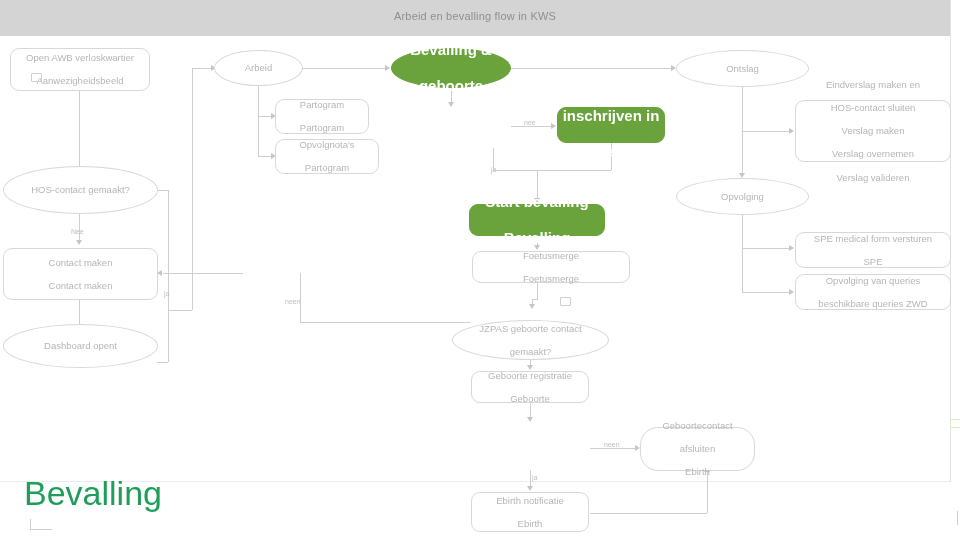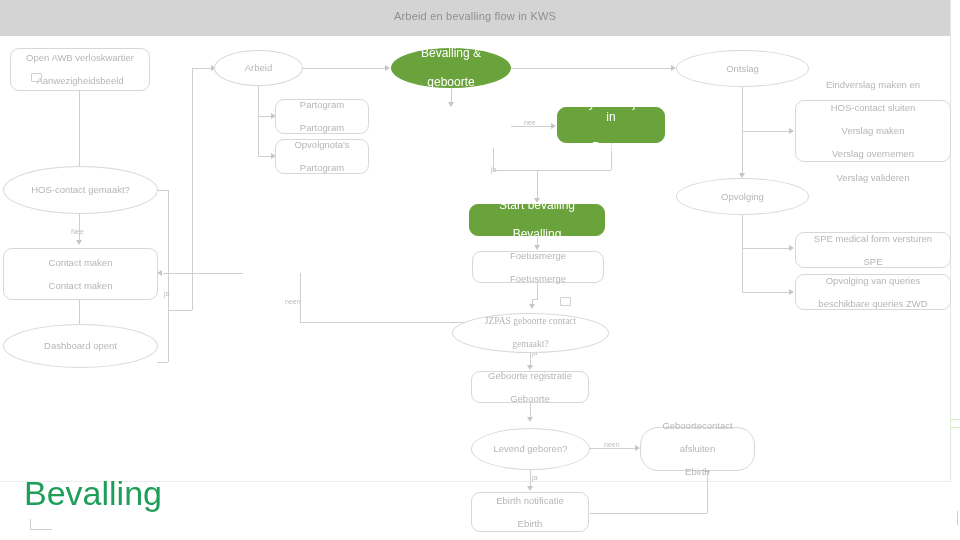--- a/index.html
+++ b/index.html
@@ -52,22 +52,22 @@
   .node .lines{width:100%;}
   .node .l{display:block;}
 
   .rounded{border-radius:9px;}
   .ellipse{border-radius:50%;}
 
   .green{
     background:#6aa23c;
     border-color:#6aa23c;
     color:#ffffff;
-    font-weight:normal;
-    font-size:12px;
+    font-weight:bold;
+    font-size:15px;
     justify-content:center;
   }
   .green.ellipse{background:#6aa23c;}
 
   
   .glyph{
     position:absolute;
     border:1px solid #cfcfcf;
     box-sizing:border-box;
   }
@@ -243,21 +243,21 @@
   </div>
 
   <div class="node rounded" style="left:275px;top:99px;width:94px;height:35px;">
     <div class="lines">
       <span class="l">Partogram</span>
       <span class="l">Partogram</span>
     </div>
     <span class="glyph box" style="left:288px;top:117px;"></span>
   </div>
 
-  <div class="node rounded" style="left:275px;top:139px;width:94px;height:35px;">
+  <div class="node rounded" style="left:275px;top:139px;width:104px;height:35px;">
     <div class="lines">
       <span class="l">Opvolgnota's</span>
       <span class="l">Partogram</span>
     </div>
     <span class="glyph box" style="left:284px;top:157px;"></span>
   </div>
 
   <div class="node ellipse green" style="left:391px;top:48px;width:120px;height:40px;">
     <div class="lines">
       <span class="l">Bevalling &amp;</span>
@@ -274,48 +274,43 @@
   </div>
 
   <div class="node rounded green" style="left:469px;top:204px;width:136px;height:32px;">
     <div class="lines">
       <span class="l">Start bevalling</span>
       <span class="l">Bevalling</span>
     </div>
     <span class="glyph box green-box" style="left:480px;top:214px;"></span>
   </div>
 
-  <div class="node rounded" style="left:472px;top:251px;width:132px;height:32px;">
+  <div class="node rounded" style="left:472px;top:251px;width:158px;height:32px;">
     <div class="lines">
       <span class="l">Foetusmerge</span>
       <span class="l">Foetusmerge</span>
     </div>
     <span class="glyph" style="left:484px;top:259px;width:14px;height:14px;border:none;border-left:1px solid #cfcfcf;border-right:1px solid #cfcfcf;border-bottom-right-radius:6px;"></span>
   </div>
 
-  <div class="node ellipse" style="left:452px;top:313px;width:157px;height:40px;font-family:Liberation Serif, serif;">
+  <div class="node ellipse" style="left:452px;top:320px;width:157px;height:40px;">
     <div class="lines">
       <span class="l">JZPAS geboorte contact</span>
       <span class="l">gemaakt?</span>
     </div>
   </div>
 
   <div class="node rounded" style="left:471px;top:371px;width:118px;height:32px;">
     <div class="lines">
       <span class="l">Geboorte registratie</span>
       <span class="l">Geboorte</span>
     </div>
     
   </div>
 
-  <div class="node ellipse" style="left:471px;top:428px;width:119px;height:42px;">
-    <div class="lines">
-      <span class="l">Levend geboren?</span>
-    </div>
-  </div>
 
   <div class="node rounded" style="left:640px;top:427px;width:115px;height:44px;border-radius:18px;">
     <div class="lines">
       <span class="l">Geboortecontact</span>
       <span class="l">afsluiten</span>
       <span class="l">Ebirth</span>
     </div>
   </div>
 
   <div class="node rounded" style="left:471px;top:492px;width:118px;height:40px;">

